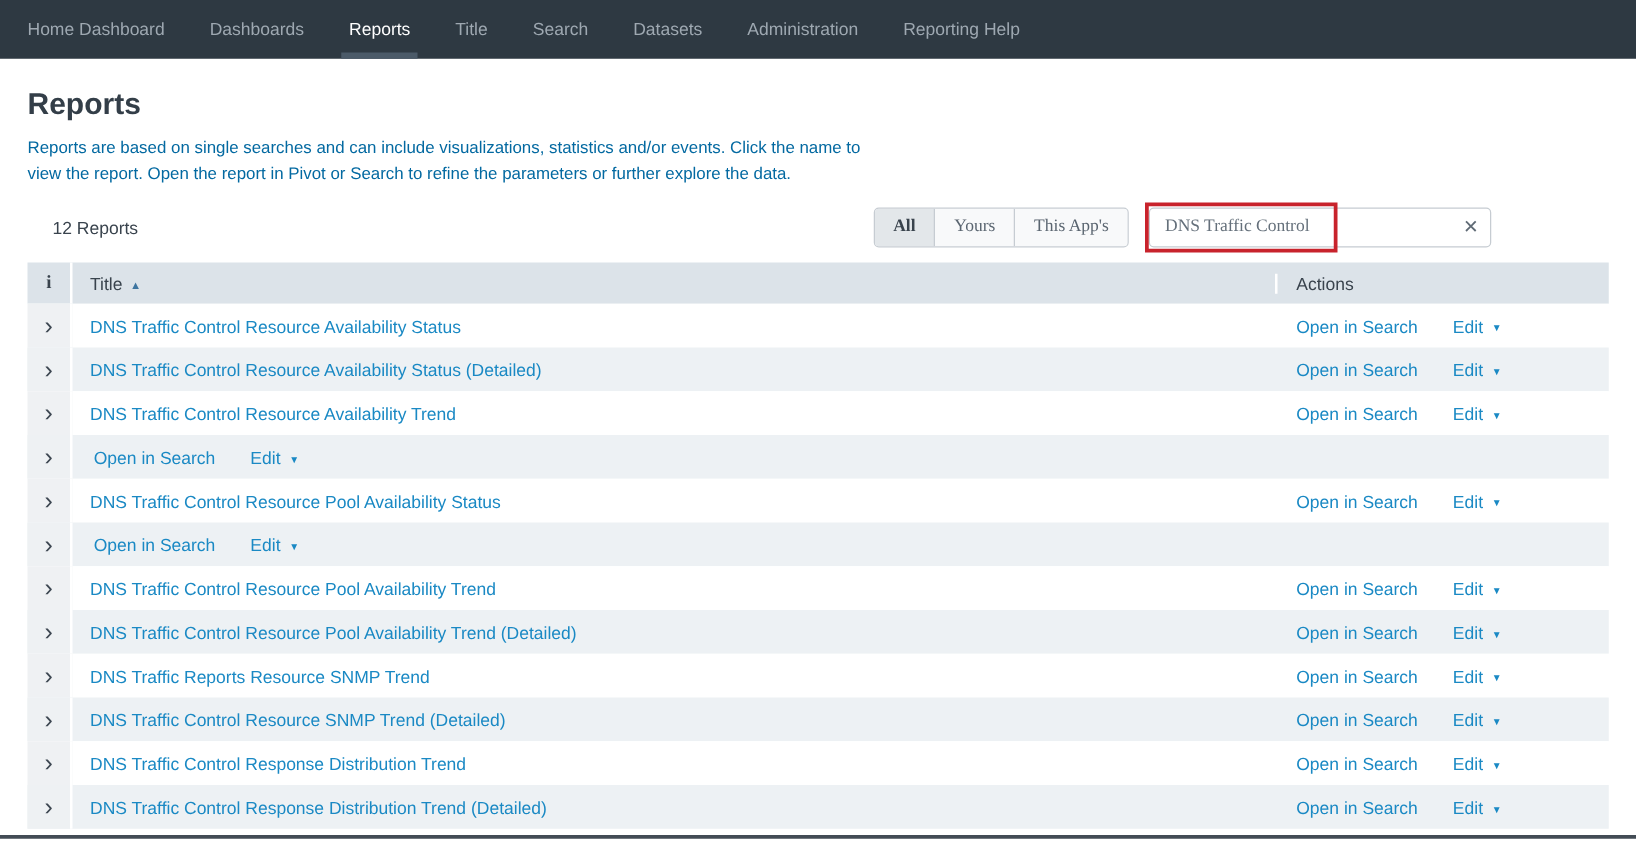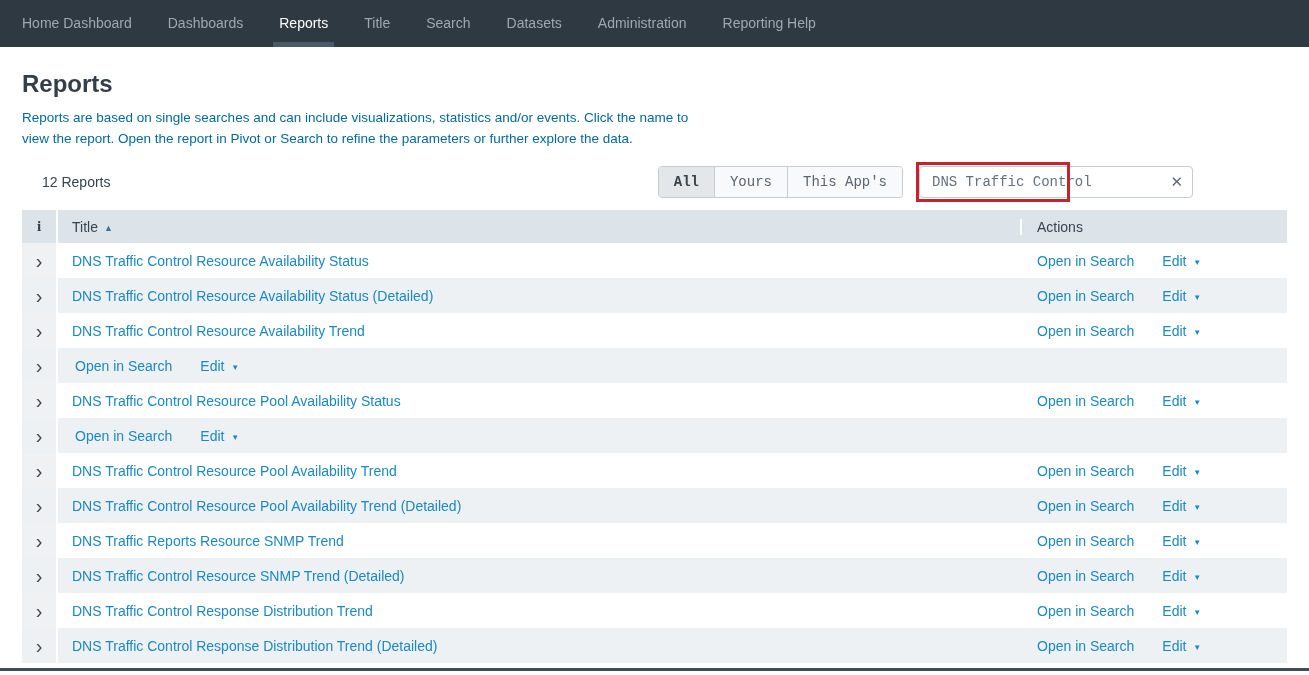--- a/index.html
+++ b/index.html
@@ -68,35 +68,35 @@
   .seg-btn {
     padding: 0 15px;
     height: 30px;
     line-height: 30px;
     font-size: 14px;
     color: #5a6570;
     background: #f8f9fa;
     border: none;
     border-right: 1px solid #c6ccd2;
     cursor: pointer;
-    font-family: Liberation Mono, monospace;
+    font-family: Liberation Serif, serif;
   }
   .seg-btn:last-child { border-right: none; }
   .seg-btn.active { background: #e3e7ea; color: #39434d; font-weight: 700; }
 
   .search-wrap { position: relative; margin-left: 16px; }
   .search-input {
     width: 274px;
     height: 32px;
     border: 1px solid #c6ccd2;
     border-radius: 4px;
     padding: 0 32px 0 12px;
     font-size: 14px;
     color: #65707b;
-    font-family: Liberation Mono, monospace;
+    font-family: Liberation Serif, serif;
     background: #ffffff;
     outline: none;
   }
   .search-clear {
     position: absolute;
     right: 10px; top: 6px;
     font-size: 15px;
     color: #5f6a75;
     cursor: pointer;
     line-height: 20px;

